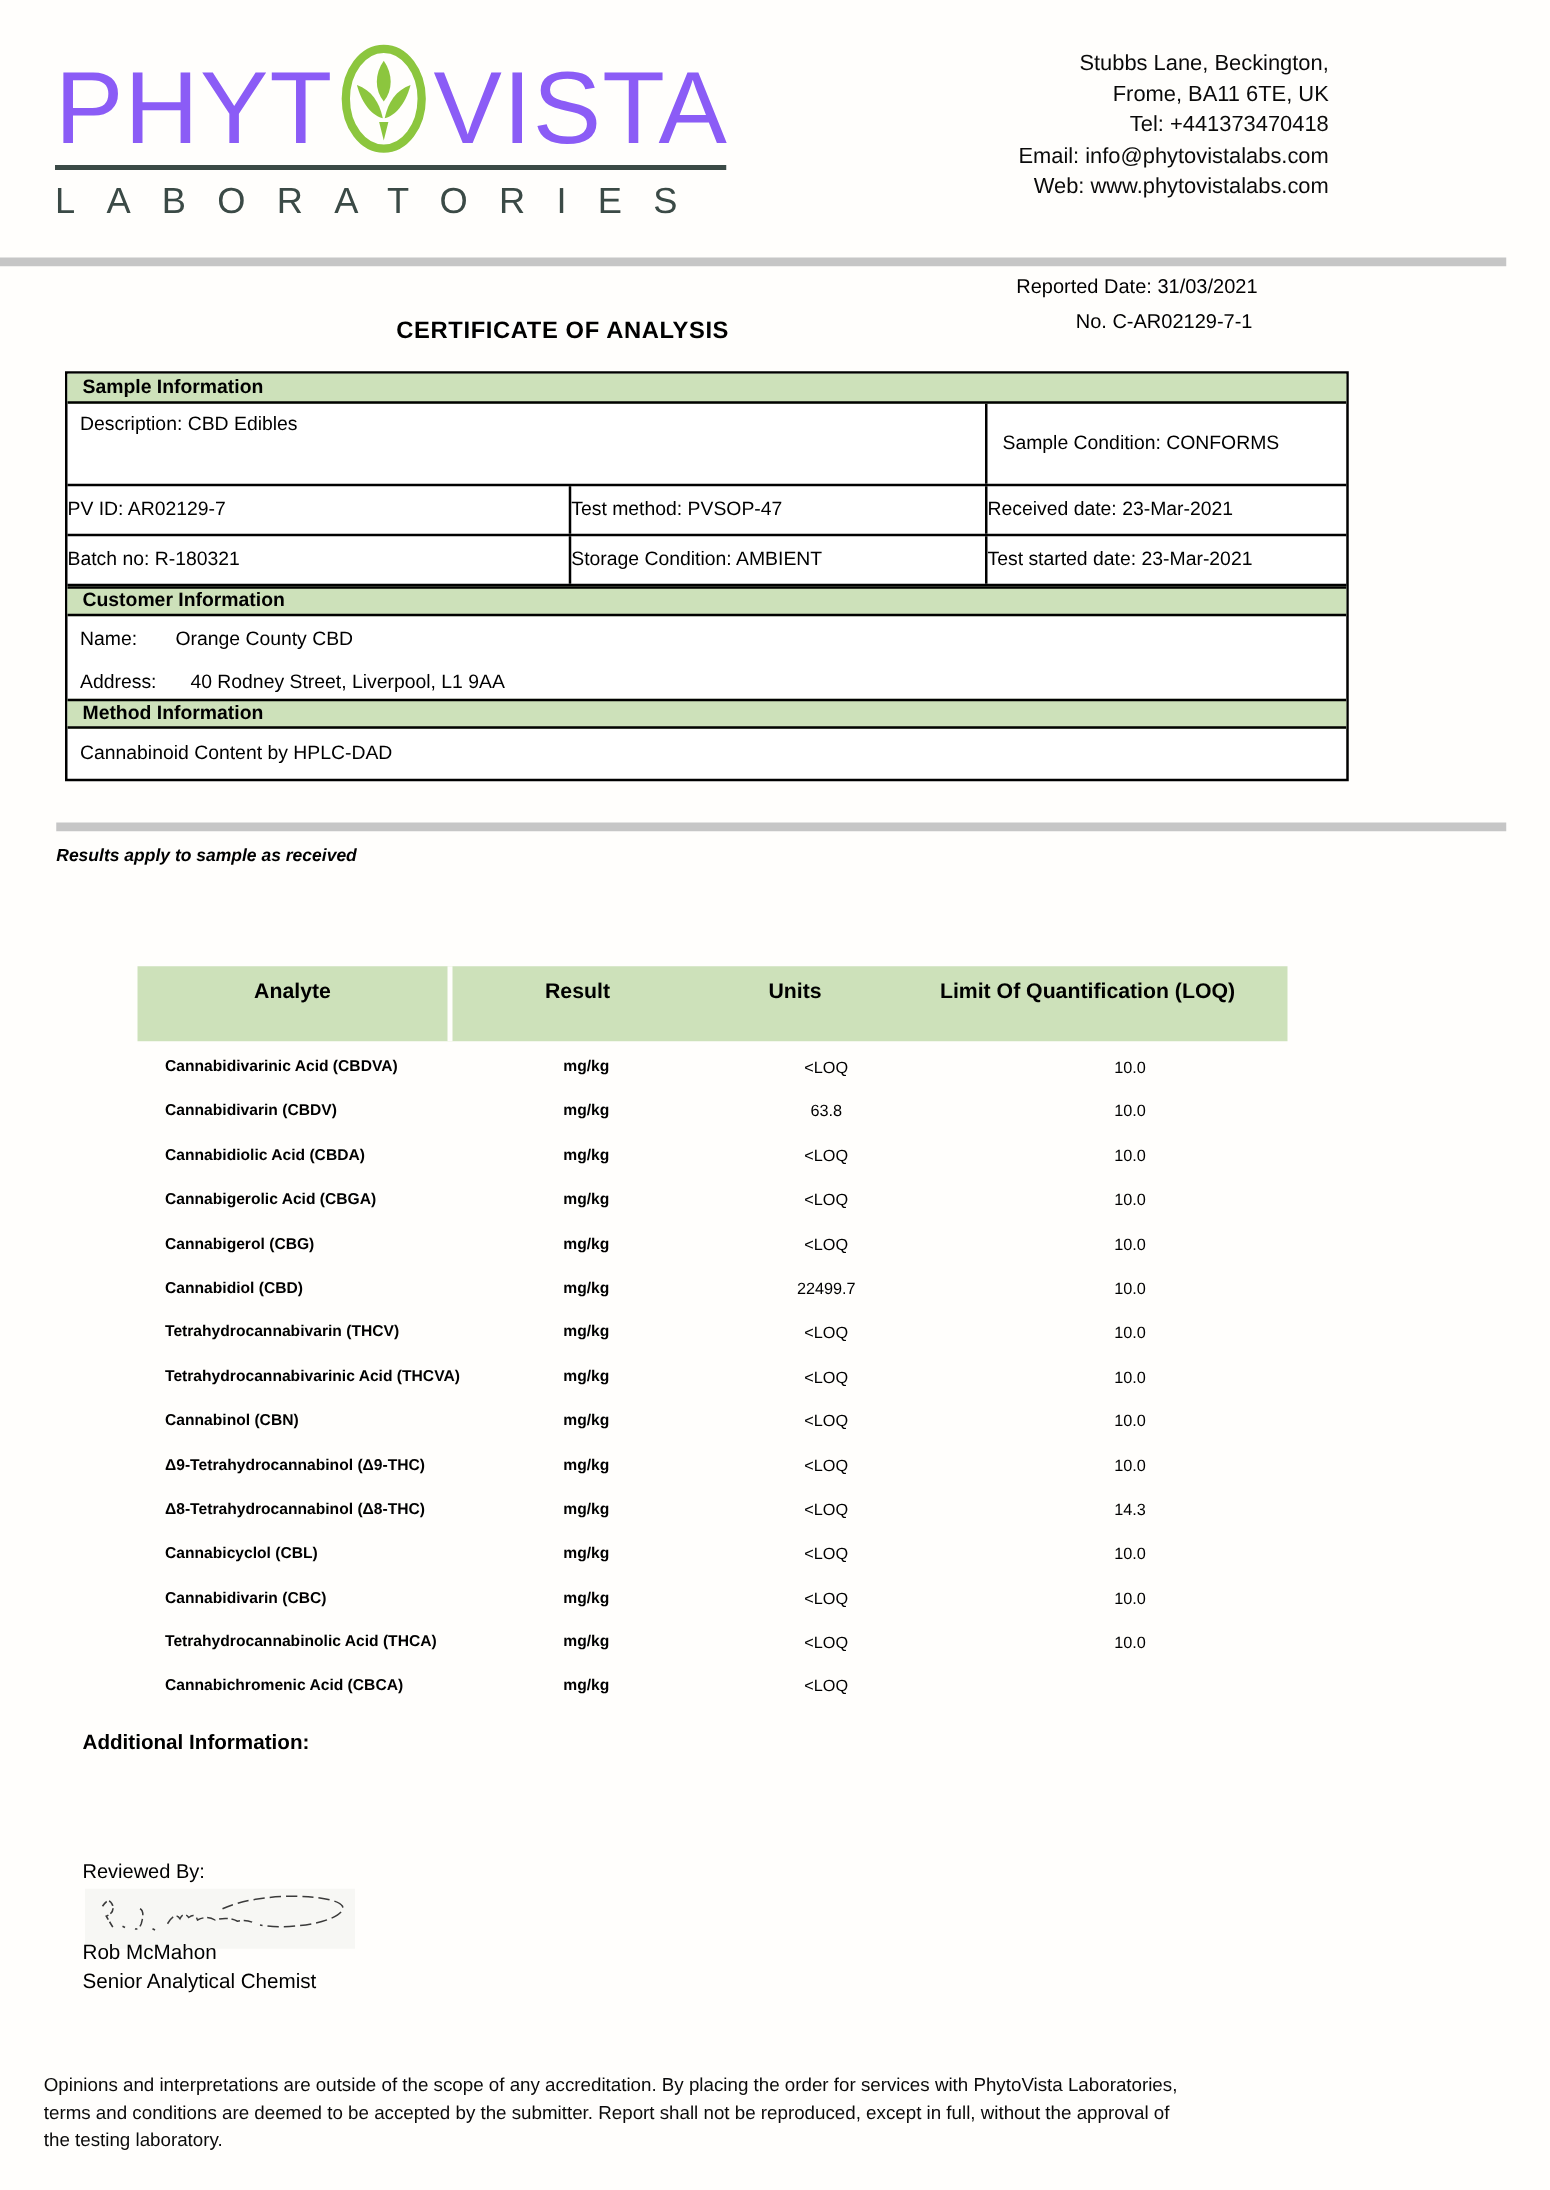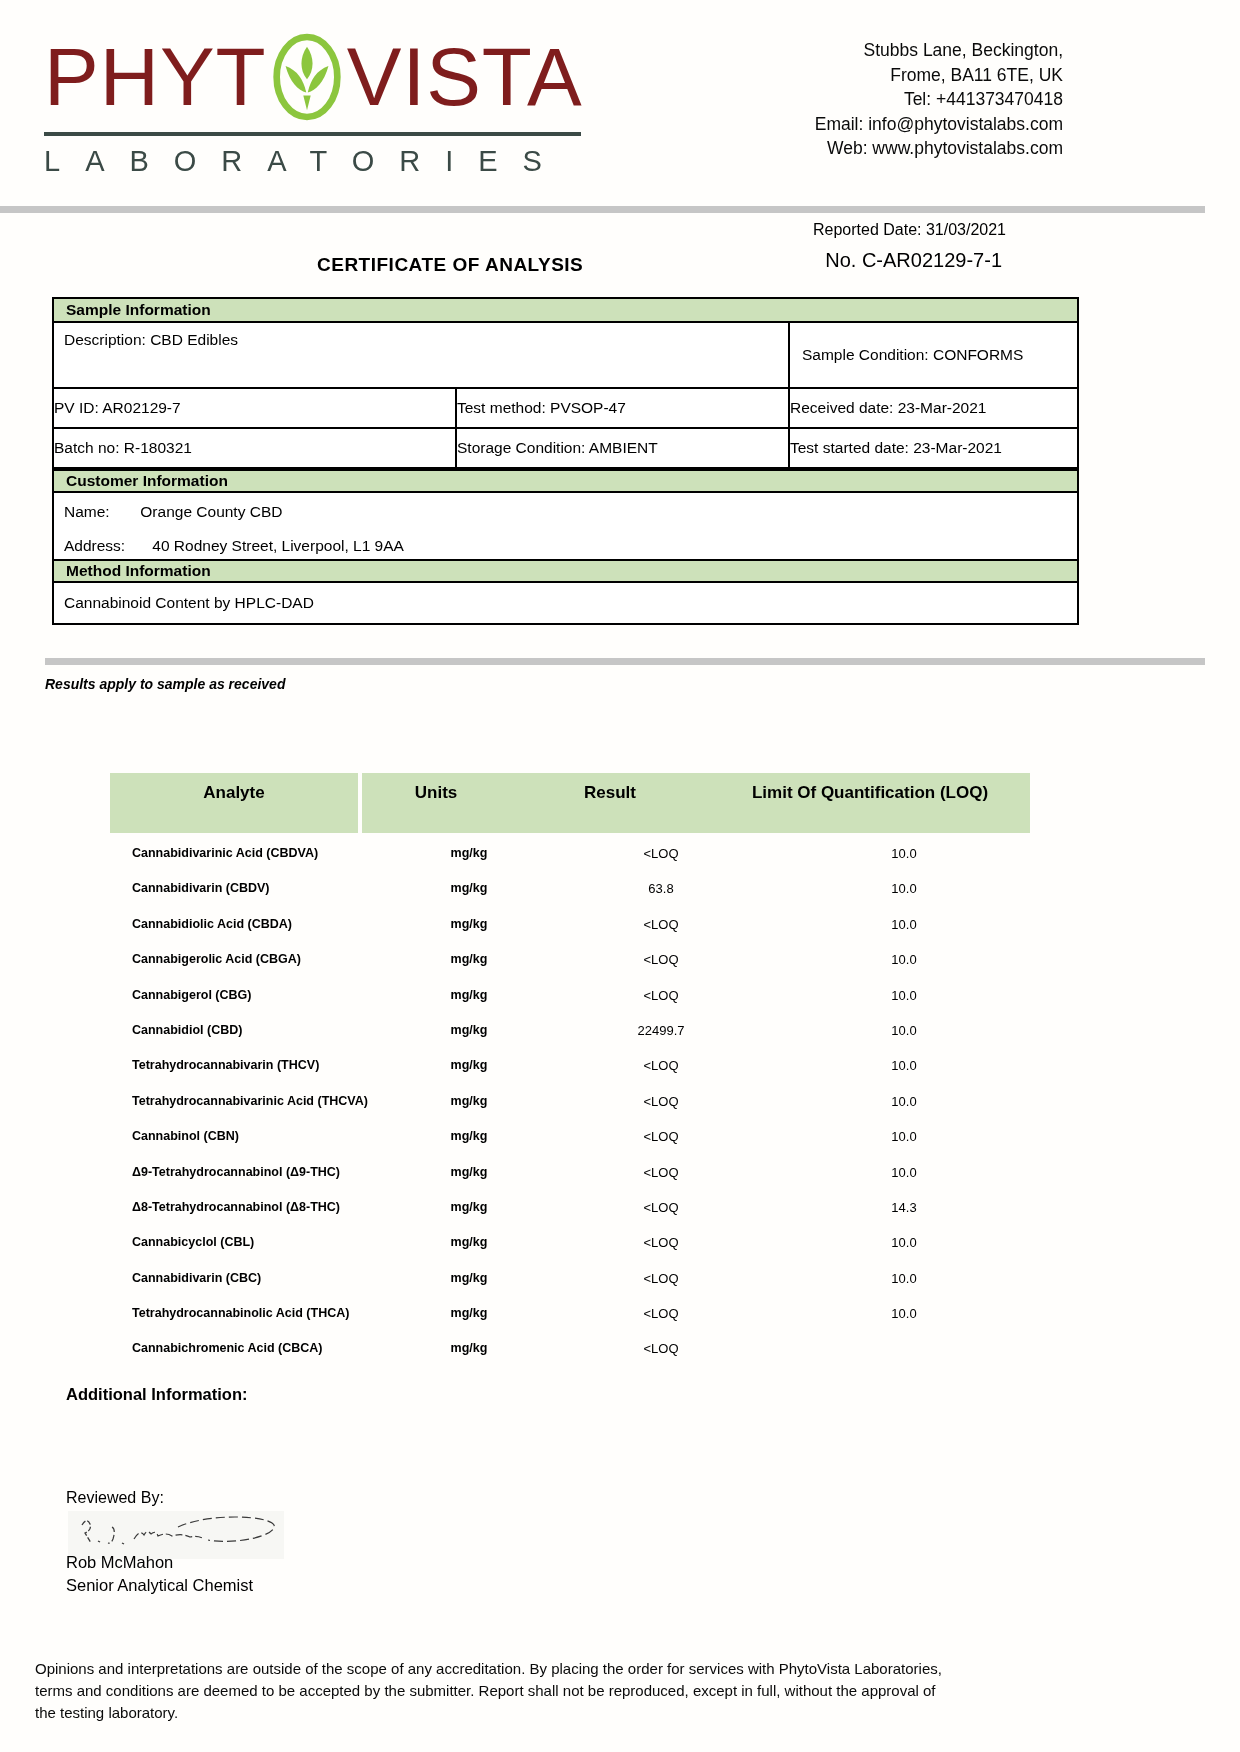--- a/index.html
+++ b/index.html
@@ -9,33 +9,33 @@
     width: 1240px; height: 1752px;
     background: #fffefc;
     font-family: "Liberation Sans", sans-serif;
     color: #000;
     overflow: hidden;
     margin: 0 auto;
   }
 
   
   .logo-block { position: absolute; left: 44px; top: 26px; width: 545px; }
-  .logo-word { display: flex; align-items: center; color: #7f1d1d; font-size: 82px; font-weight: 500; letter-spacing: 1px; line-height: 1; height: 102px; white-space: nowrap; }
+  .logo-word { display: flex; align-items: flex-end; color: #8b5cf6; font-size: 82px; font-weight: 500; letter-spacing: 1px; line-height: 1; height: 102px; white-space: nowrap; }
   .leaf-icon { width: 74px; height: 98px; margin: 0 3px; }
   .logo-rule { margin-top: 4px; height: 4px; background: #3b4a46; width: 537px; }
   .logo-sub { margin-top: 9px; font-size: 29px; letter-spacing: 25px; color: #3b4a46; white-space: nowrap; }
 
   .contact { position: absolute; top: 38px; right: 177px; text-align: right; font-size: 17.5px; line-height: 24.5px; color: #0a0a0a; }
 
   .rule-gray-1 { position: absolute; left: 0; top: 206px; width: 1205px; height: 7px; background: #c6c6c6; }
   .rule-gray-2 { position: absolute; left: 45px; top: 658px; width: 1160px; height: 7px; background: #c6c6c6; }
 
   .reported-date { position: absolute; top: 221px; right: 234px; font-size: 16px; }
   .page-title { position: absolute; top: 254px; left: 317px; font-size: 19px; font-weight: bold; letter-spacing: 0.5px; }
-  .report-no { position: absolute; top: 249px; right: 238px; font-size: 20px; }
+  .report-no { position: absolute; top: 249px; right: 238px; font-size: 16px; }
 
   
   .info-table { position: absolute; left: 35px; top: 297px; width: 1027px; border: 2px solid #000; font-size: 15.5px; background:#fff;margin-left:17px; }
   .sec-bar { height: 24px; background: #cde1ba; border-top: 2px solid #000; border-bottom: 2px solid #000; font-weight: bold; padding-left: 12px; display: flex; align-items: center; }
   .sec-bar:first-child { border-top: none; }
   .irow { display: flex; }
   .desc-row { height: 66px; border-bottom: 2px solid #000; }
   .cell-desc { width: 736px; border-right: 2px solid #000; padding: 8px 10px; }
   .cell-cond { flex: 1; display: flex; align-items: center; padding-left: 12px; }
   .trio-row { height: 40px; border-bottom: 2px solid #000; }
@@ -146,22 +146,22 @@
     <div class="method-cell">Cannabinoid Content by HPLC-DAD</div>
   </div>
 
   <div class="rule-gray-2"></div>
   <div class="results-note">Results apply to sample as received</div>
 
   <div class="results">
     <div class="rhead">
       <div class="rh rh-analyte">Analyte</div>
       <div class="rh-gap"></div>
+      <div class="rh rh-result">Result</div>
       <div class="rh rh-units">Units</div>
-      <div class="rh rh-result">Result</div>
       <div class="rh rh-loq">Limit Of Quantification (LOQ)</div>
     </div>
     <div class="rbody">
         <div class="rrow">
           <div class="rc rc-analyte">Cannabidivarinic Acid (CBDVA)</div>
           <div class="rc rc-units">mg/kg</div>
           <div class="rc rc-result">&lt;LOQ</div>
           <div class="rc rc-loq">10.0</div>
         </div>
         <div class="rrow">

